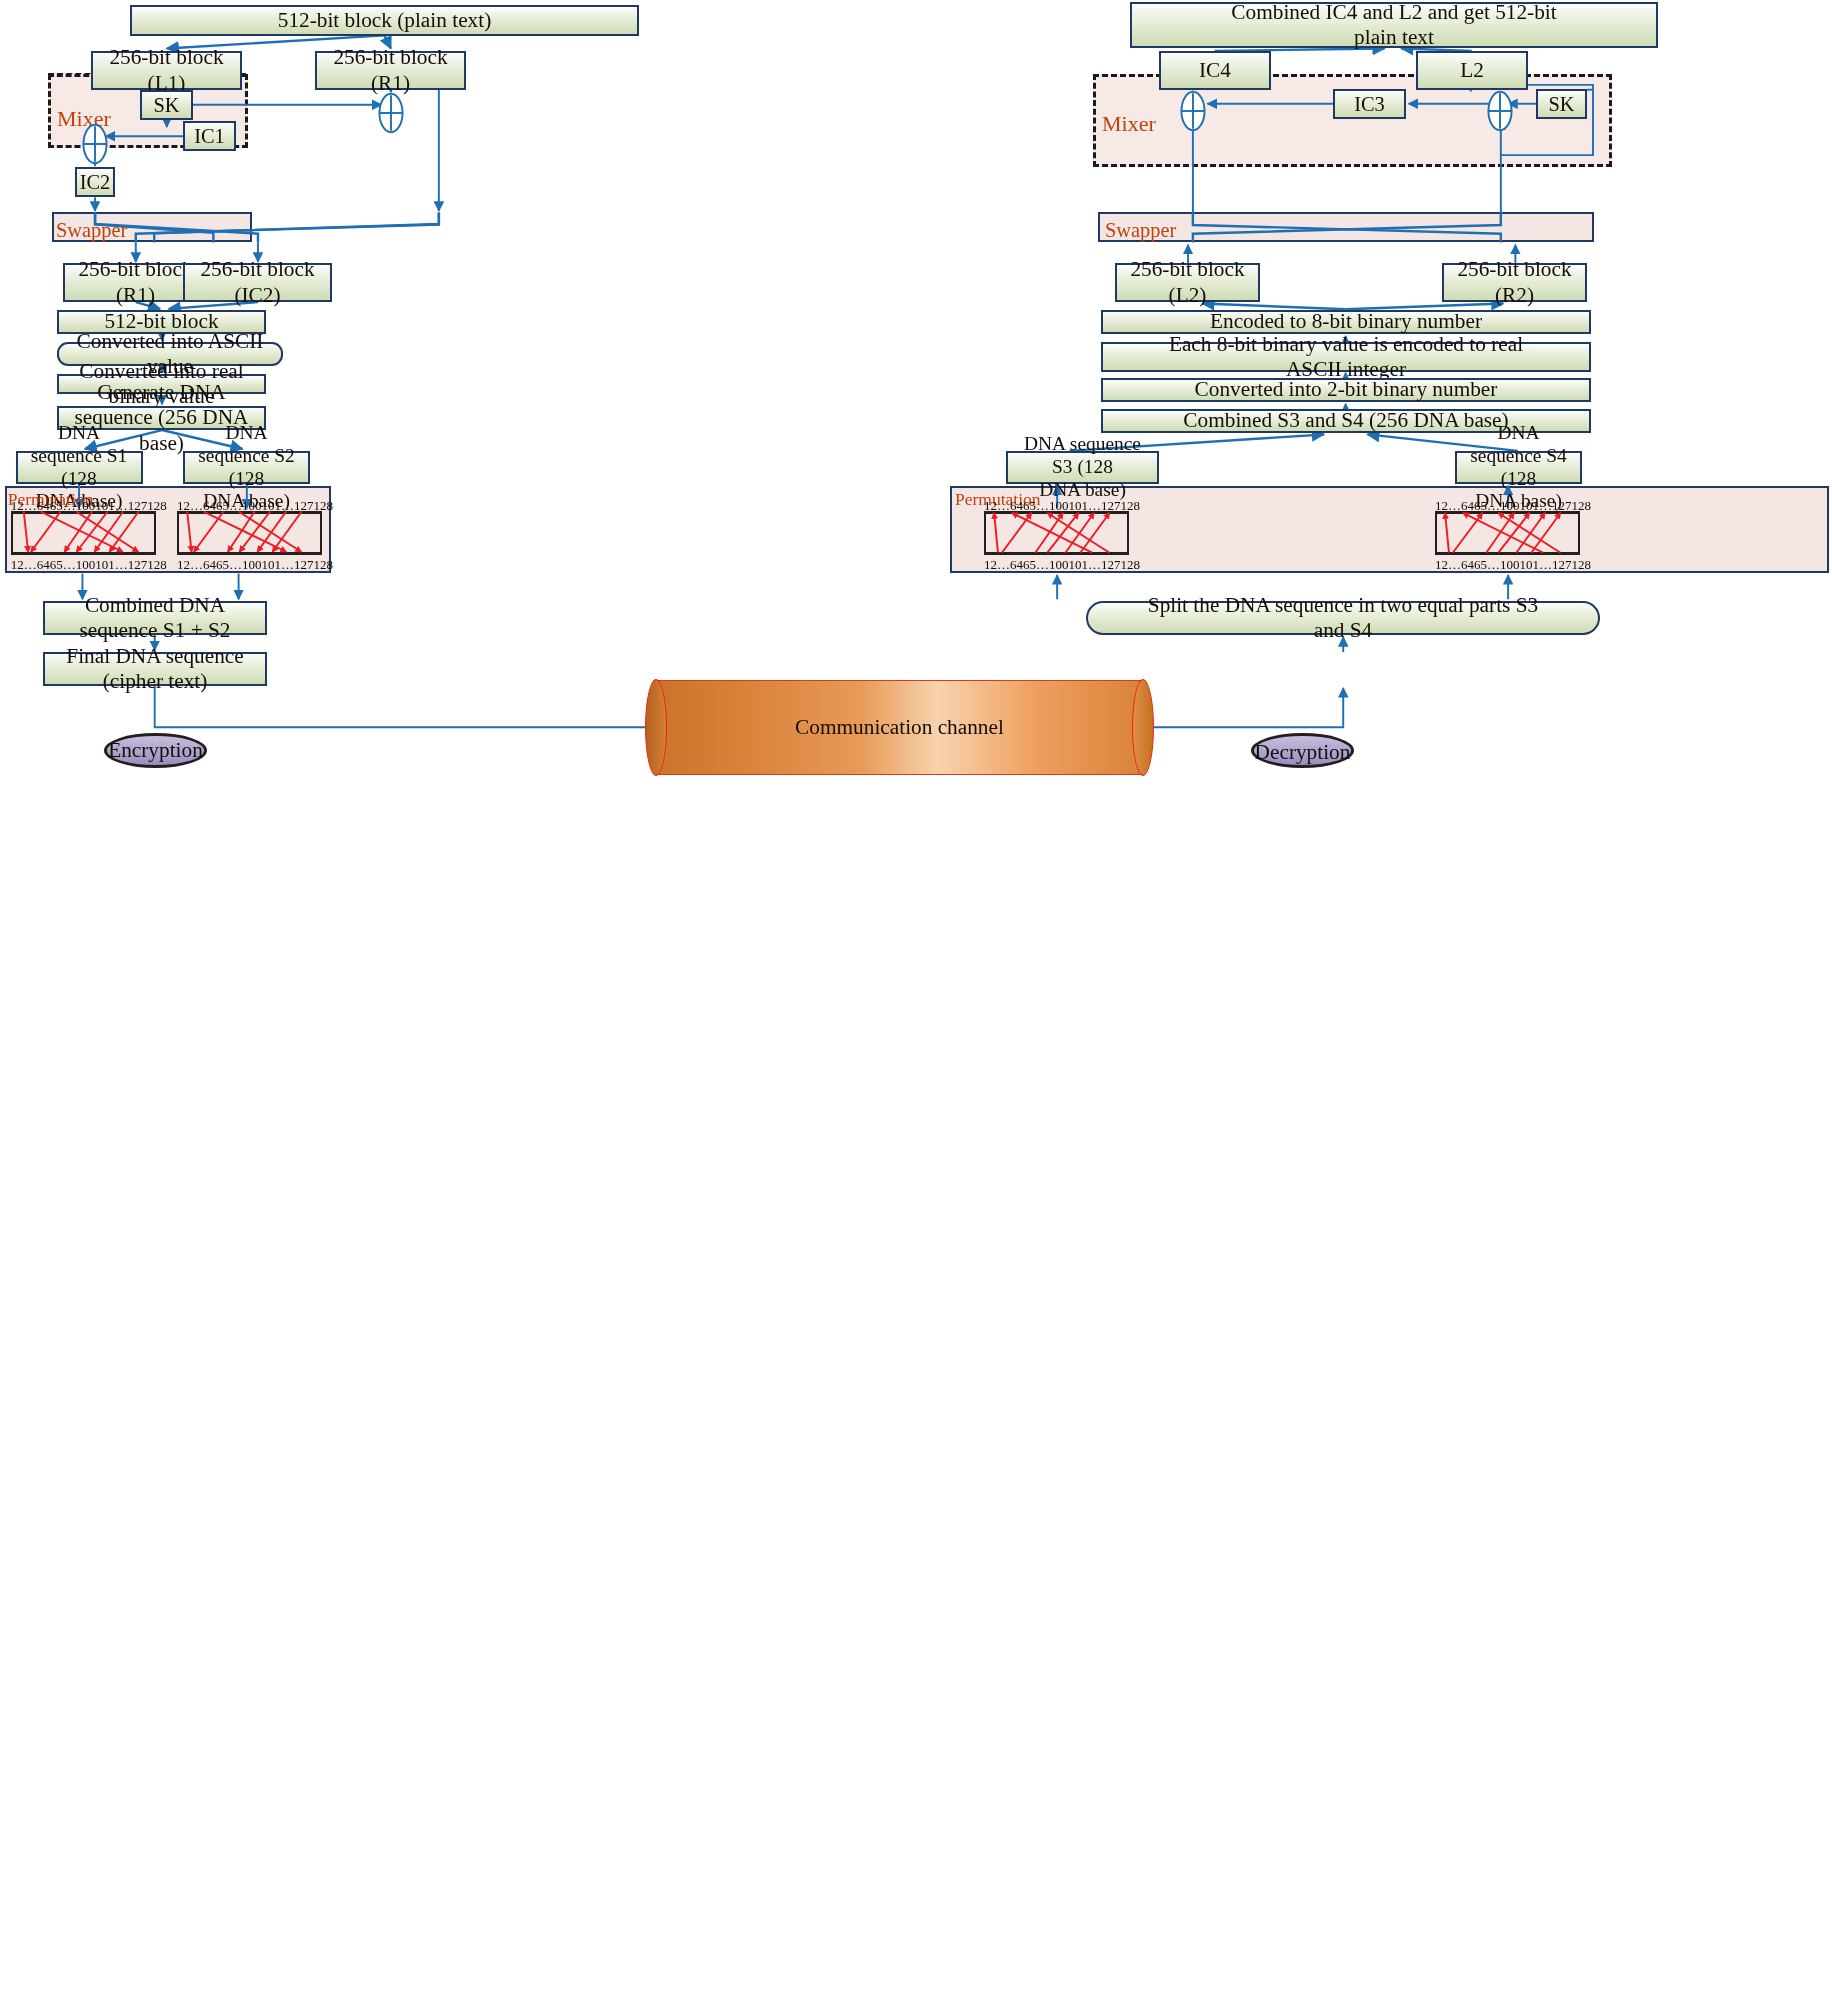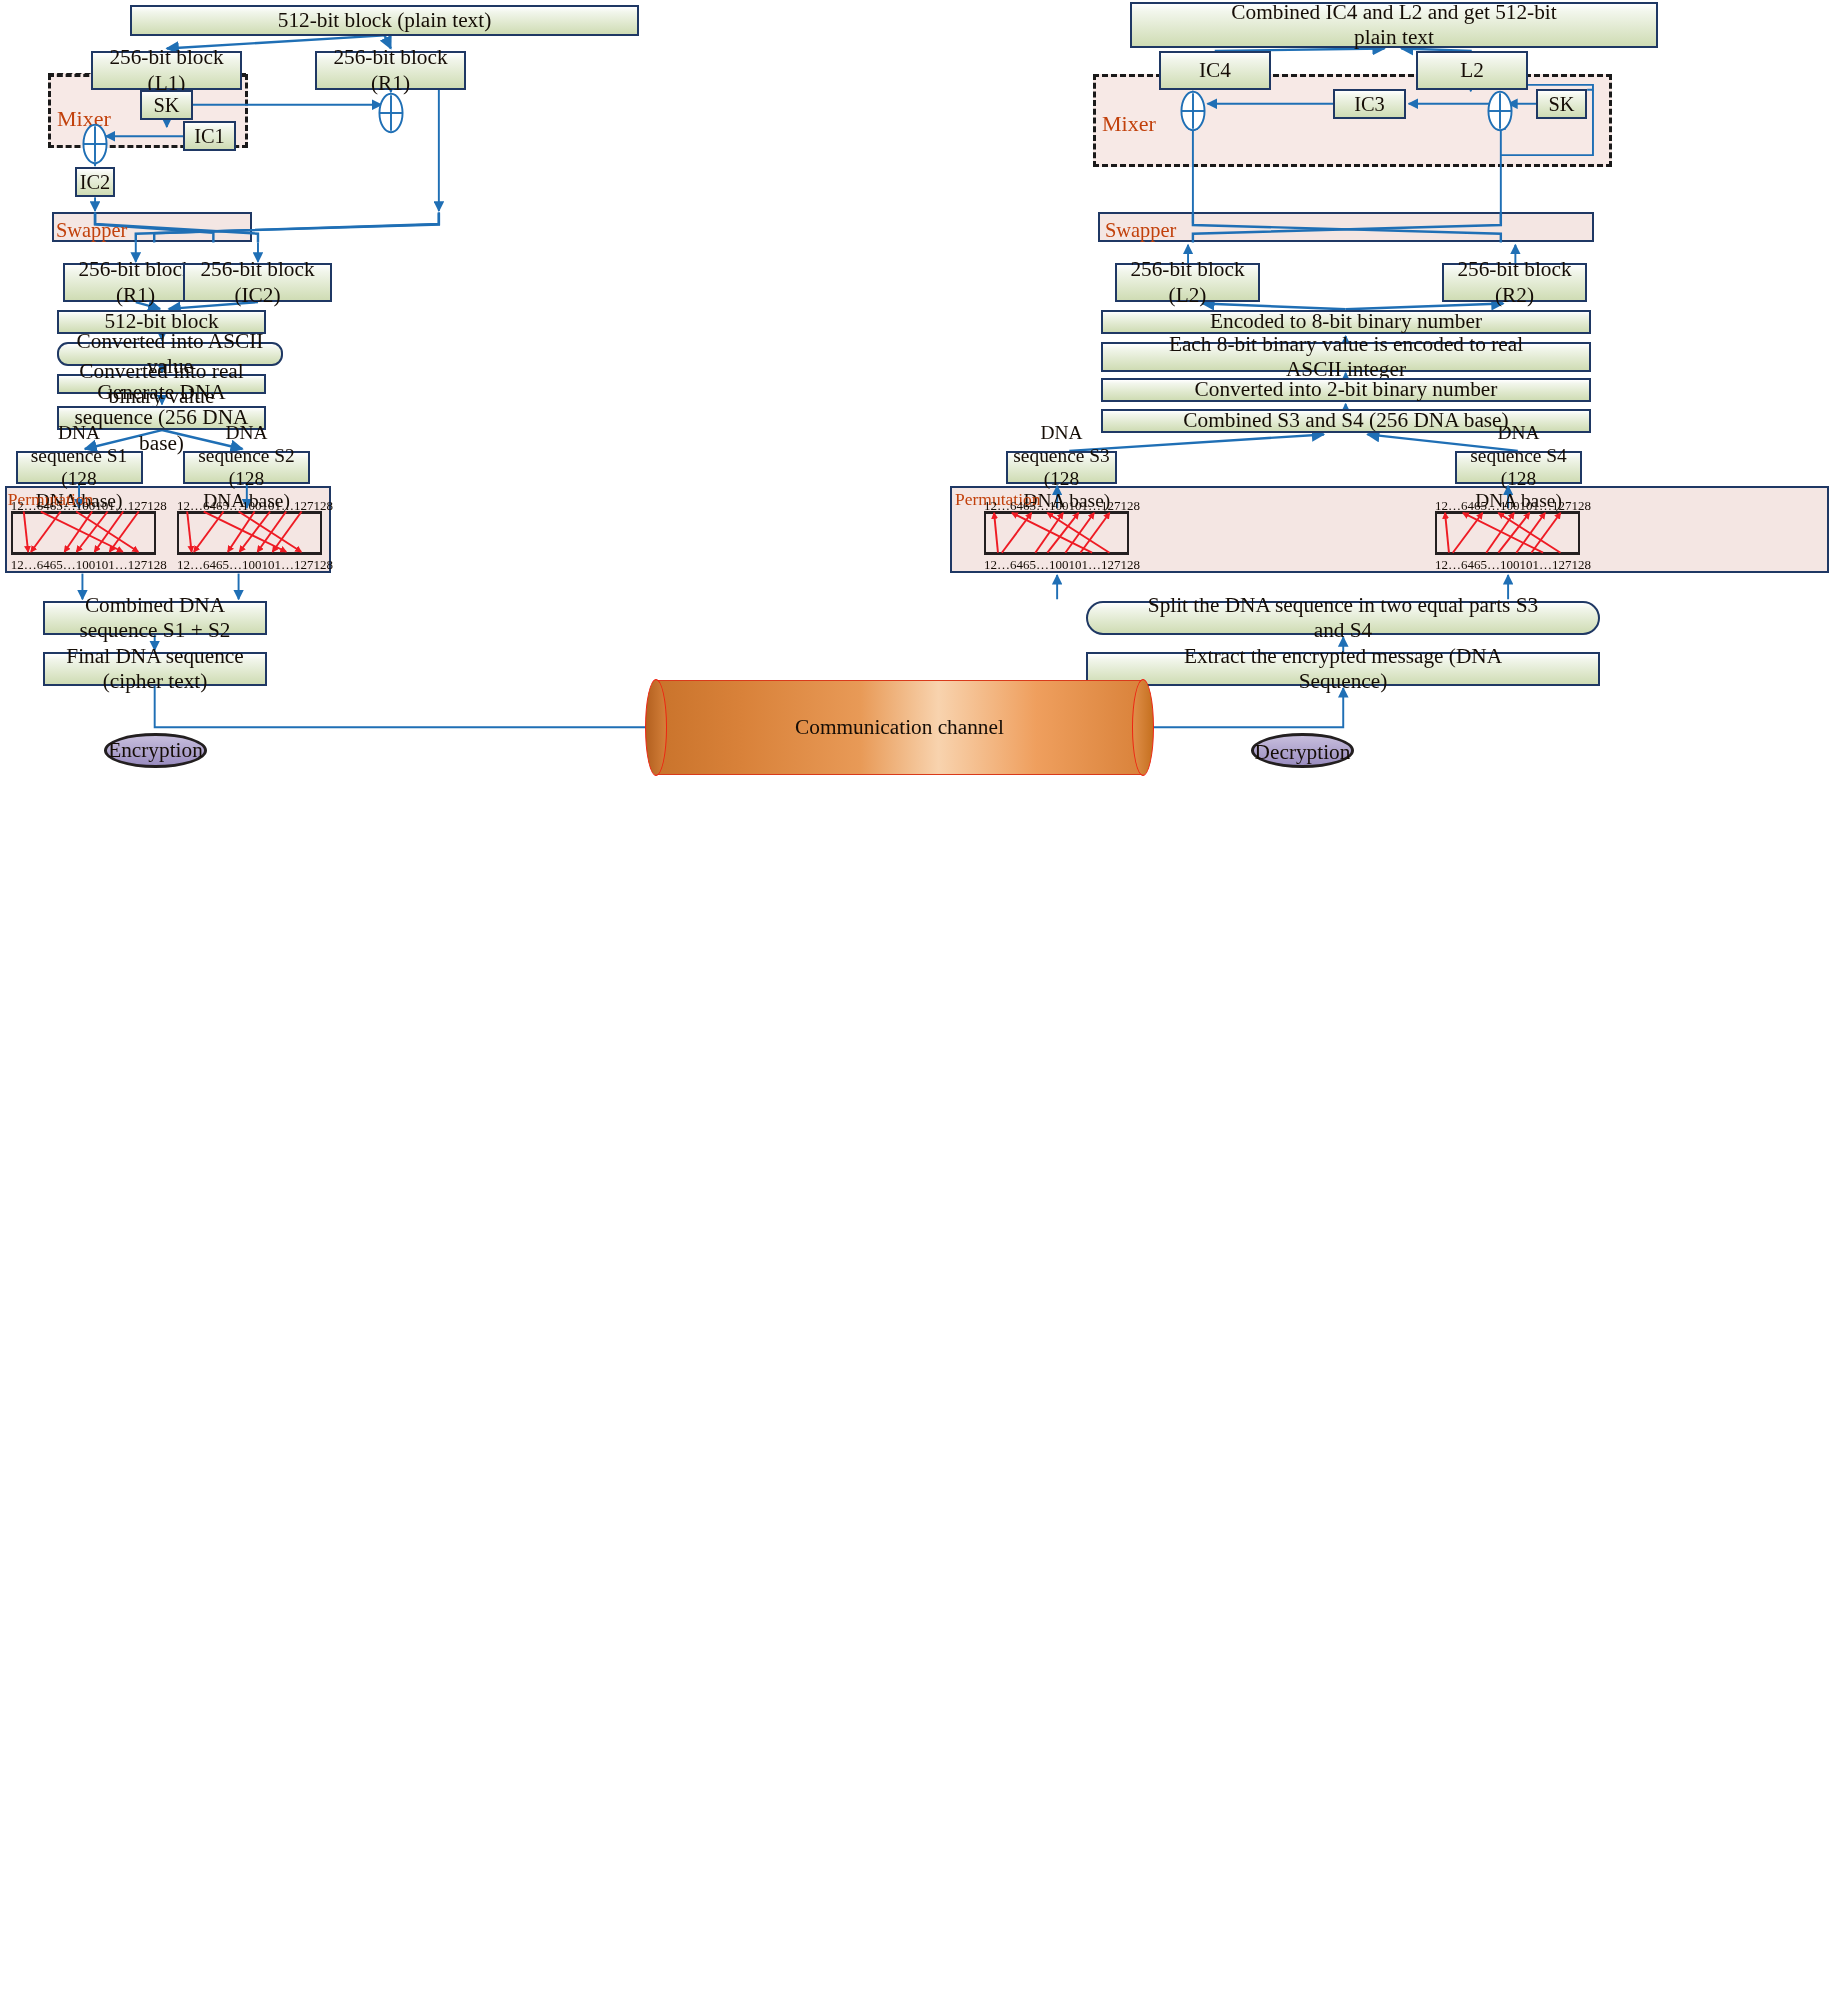--- a/index.html
+++ b/index.html
@@ -318,21 +318,21 @@
   </div>
 
   <div class="gbox" style="left:1101px; top:378px; width:490px; height:24px;">
     <span>Converted into 2-bit binary number</span>
   </div>
 
   <div class="gbox" style="left:1101px; top:409px; width:490px; height:24px;">
     <span>Combined S3 and S4 (256 DNA base)</span>
   </div>
 
-  <div class="gbox" style="left:1006px; top:451px; width:111px; height:33px; flex-direction:column; font-size:19.4px;align-items:flex-end;">
+  <div class="gbox" style="left:1006px; top:451px; width:153px; height:33px; flex-direction:column; font-size:19.4px;">
     <span>DNA sequence S3 (128</span>
     <span>DNA base)</span>
   </div>
   <div class="gbox" style="left:1455px; top:451px; width:127px; height:33px; flex-direction:column; font-size:19.4px;">
     <span>DNA sequence S4 (128</span>
     <span>DNA base)</span>
   </div>
 
   <div class="pinkpanel" style="left:950px; top:486px; width:879px; height:87px;"></div>
   <div class="panel-label" style="left:955px; top:489px; font-size:17.5px;">Permutation</div>
@@ -391,24 +391,20 @@
       <span>…</span>
       <span>127</span>
       <span>128</span>
     </div>
 
   <div class="gbox" style="left:1086px; top:601px; width:514px; height:34px; flex-direction:column;border-radius:17px;">
     <span>Split the DNA sequence in two equal parts S3</span>
     <span>and S4</span>
   </div>
 
-  <div class="gbox" style="left:1086px; top:652px; width:514px; height:34px; flex-direction:column;">
-    <span>Extract the encrypted message (DNA</span>
-    <span>Sequence)</span>
-  </div>
 
   <div class="oval" style="left:1251px; top:733px; width:103px; height:35px;align-items:flex-end;">
     <span>Decryption</span>
   </div>
 
   <div class="cyl" style="left:645px; top:680px; width:509px; height:95px;">
     <div class="body"></div>
     <div class="capR"></div>
     <div class="capL"></div>
     <div class="label">Communication channel</div>

